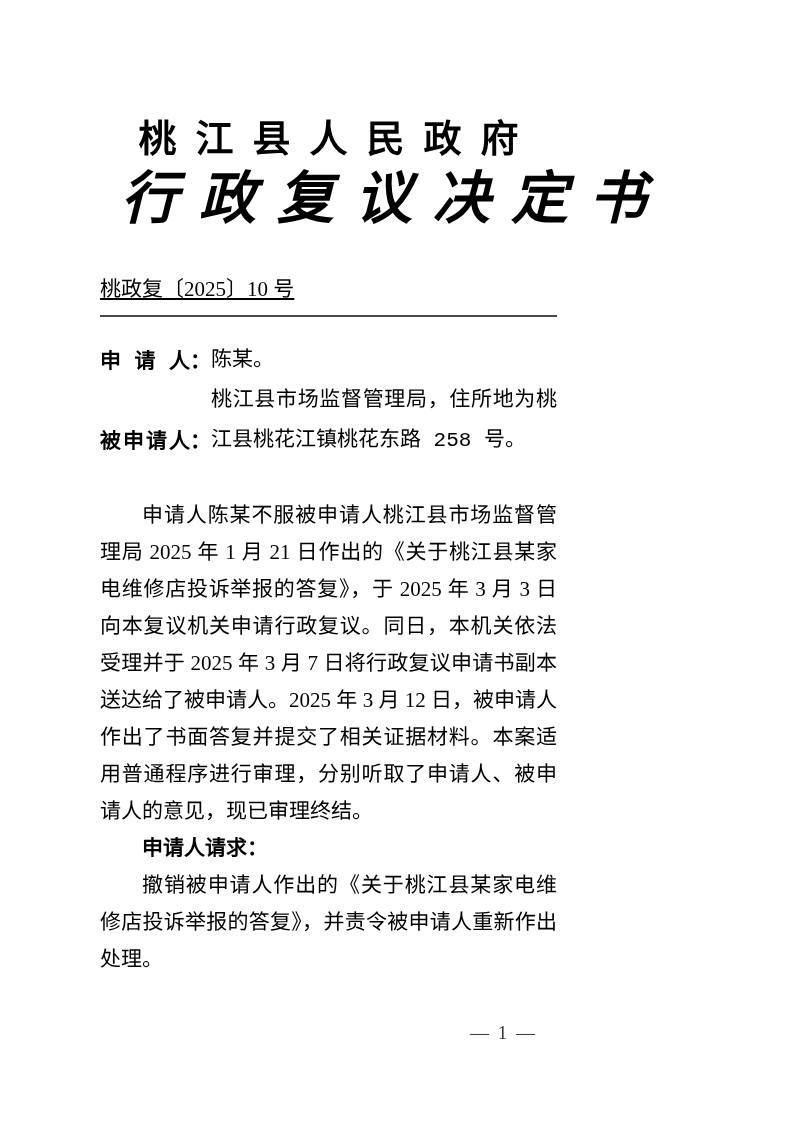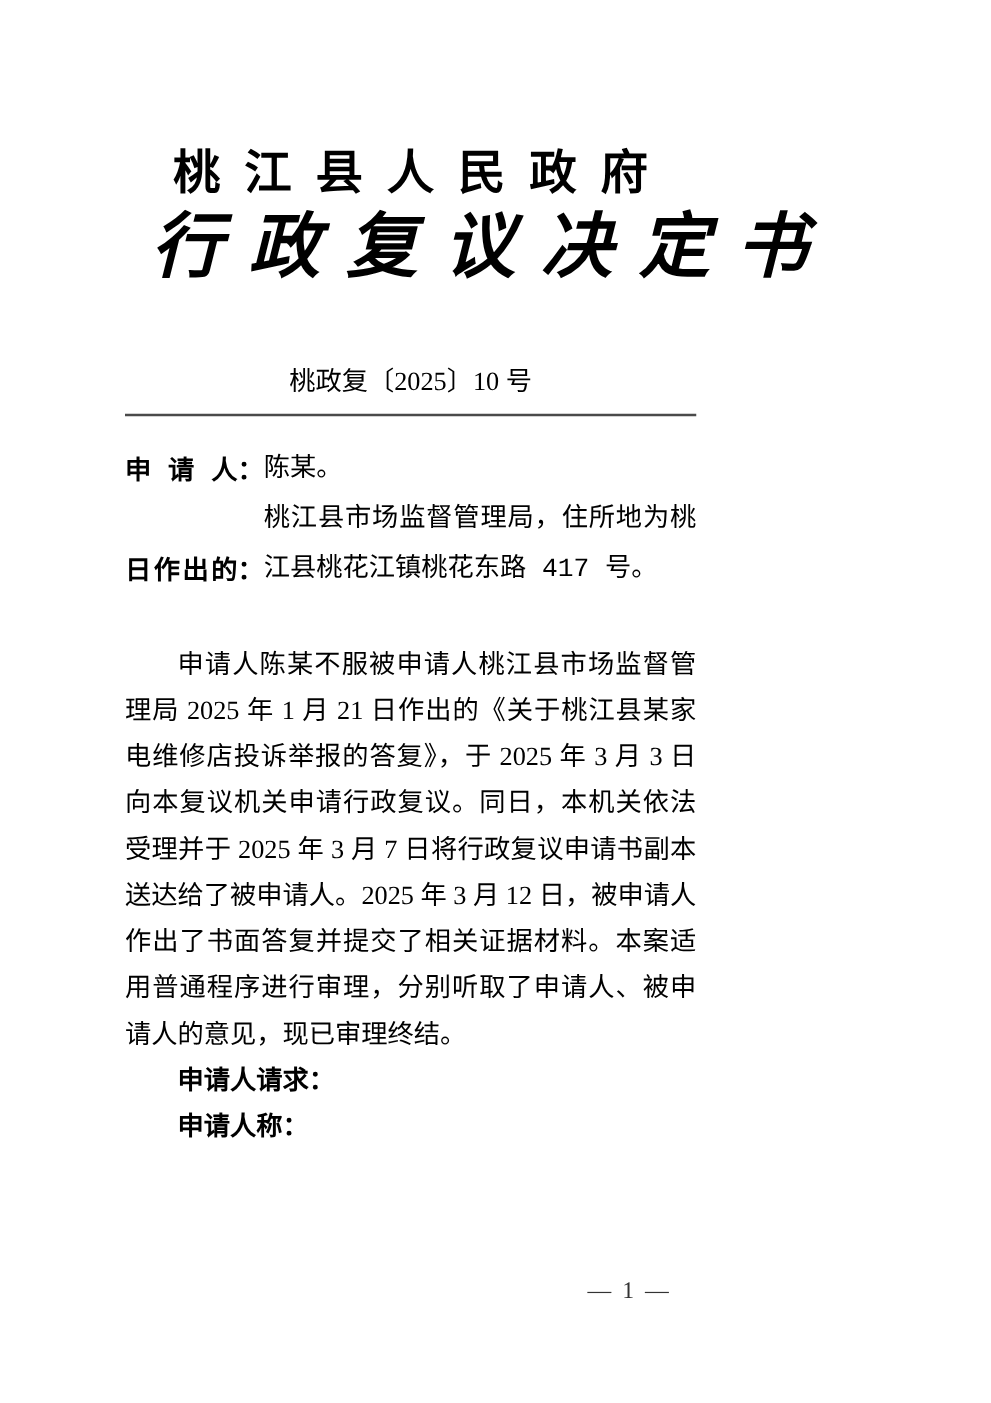--- a/index.html
+++ b/index.html
@@ -35,25 +35,25 @@
     font-weight: 900;
     font-size: 57px;
     line-height: 66px;
     letter-spacing: 21px;
     text-indent: 21px;
     margin-top: 3px;
     white-space: nowrap;
     font-style: italic;
   }
   .doc-number {
-    text-align: center;
     font-family: "Liberation Serif", serif;
     font-size: 21px;
     line-height: 28px;
-    margin-top: 60px;
+    margin-top: 44px;
+    text-decoration: underline;
   }
   .rule {
     height: 2px;
     background: #4a4a4a;
     margin-top: 12px;
   }
   
   .parties {
     margin-top: 24px;
     font-size: 21px;
@@ -118,28 +118,28 @@
     <div class="doc-number">桃政复〔2025〕10 号</div>
     <div class="rule"></div>
   </header>
 
   <section class="parties">
     <div class="party">
       <span class="party-label"><span class="party-label-text">申请人</span><span>：</span></span>
       <span class="party-value">陈某。</span>
     </div>
     <div class="party">
-      <span class="party-label"><span class="party-label-text">日作出的</span><span>：</span></span>
-      <span class="party-value">桃江县市场监督管理局，住所地为桃江县桃花江镇桃花东路 417 号。</span>
+      <span class="party-label"><span class="party-label-text">被申请人</span><span>：</span></span>
+      <span class="party-value">桃江县市场监督管理局，住所地为桃江县桃花江镇桃花东路 258 号。</span>
     </div>
   </section>
 
   <section class="doc-body">
     <p>申请人陈某不服被申请人桃江县市场监督管理局 2025 年 1 月 21 日作出的《关于桃江县某家电维修店投诉举报的答复》，于 2025 年 3 月 3 日向本复议机关申请行政复议。同日，本机关依法受理并于 2025 年 3 月 7 日将行政复议申请书副本送达给了被申请人。2025 年 3 月 12 日，被申请人作出了书面答复并提交了相关证据材料。本案适用普通程序进行审理，分别听取了申请人、被申请人的意见，现已审理终结。</p>
     <p class="heading">申请人请求：</p>
-    <p class="heading">申请人称：</p>
+    <p>撤销被申请人作出的《关于桃江县某家电维修店投诉举报的答复》，并责令被申请人重新作出处理。</p>
   </section>
 
   <footer class="page-footer">
     <span class="page-number">— 1 —</span>
   </footer>
 
 </div>
 
 </body></html>

